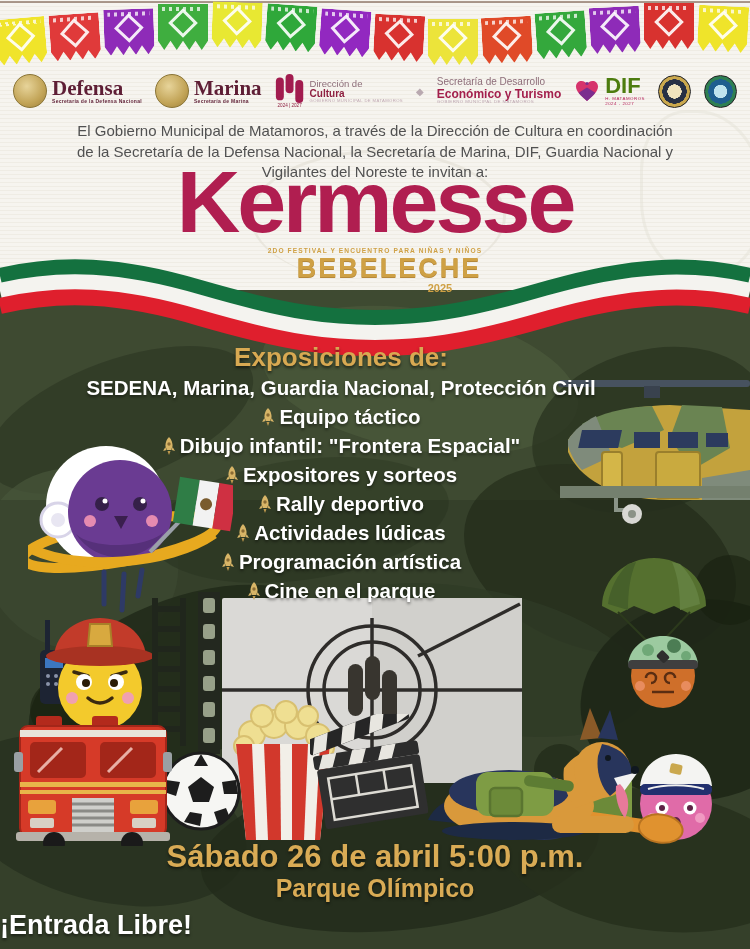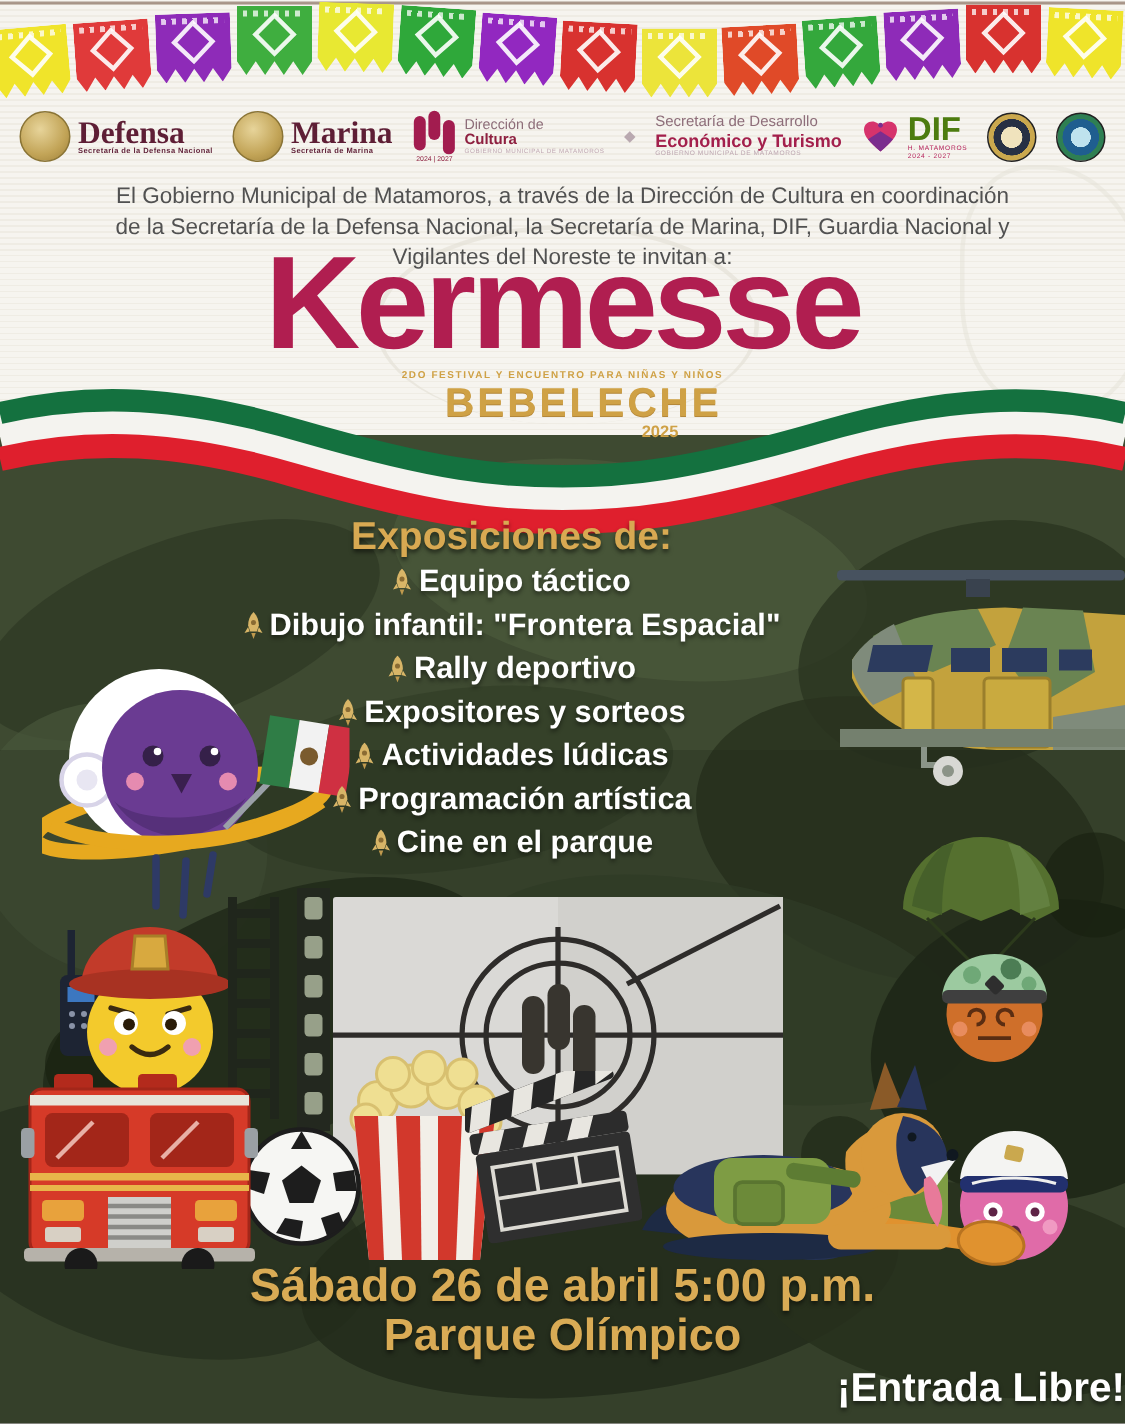--- a/index.html
+++ b/index.html
@@ -61,22 +61,22 @@
   
   .expo{position:absolute;left:0;top:342px;width:682px;text-align:center;z-index:4;}
   .expo-head{font-size:26px;font-weight:bold;color:#d8a952;text-shadow:0 2px 3px rgba(0,0,0,.55);}
   .expo-item{display:flex;justify-content:center;align-items:center;gap:4px;height:29px;
     font-size:20.5px;font-weight:bold;color:#fff;text-shadow:0 2px 3px rgba(0,0,0,.45);}
   .expo-item svg{flex:0 0 auto;}
   
   .foot-date{position:absolute;left:0;top:839px;width:750px;text-align:center;z-index:4;
     font-size:31px;font-weight:bold;color:#d9ab55;text-shadow:0 2px 3px rgba(0,0,0,.5);}
   .foot-venue{position:absolute;left:0;top:874px;width:750px;text-align:center;z-index:4;
-    font-size:30px;font-weight:bold;color:#d9ab55;text-shadow:0 2px 3px rgba(0,0,0,.5);}
-  .foot-adm{position:absolute;left:0;top:910px;width:750px;text-align:right;z-index:4;
+    font-size:25px;font-weight:bold;color:#d9ab55;text-shadow:0 2px 3px rgba(0,0,0,.5);}
+  .foot-adm{position:absolute;left:0;top:910px;width:750px;text-align:left;z-index:4;
     font-size:27px;font-weight:bold;color:#ffffff;text-shadow:0 2px 3px rgba(0,0,0,.5);}
   
   .ill{position:absolute;z-index:2;}
 </style>
 </head>
 <body>
 
 <div class="poster">
 
   <div class="paper"></div>
@@ -186,20 +186,23 @@
   <svg class="ribbon" width="750" height="110" viewBox="0 0 750 110">
     <path d="M0,20 C60,6 120,8 200,32 C290,58 330,62 375,62 C420,62 460,58 550,32 C630,9 690,6 750,20" fill="none" stroke="#14713f" stroke-width="16"></path>
     <path d="M0,35 C60,21 120,23 200,47 C290,73 330,77 375,77 C420,77 460,73 550,47 C630,24 690,21 750,35" fill="none" stroke="#f4f3ef" stroke-width="16"></path>
     <path d="M0,50 C60,36 120,38 200,62 C290,88 330,92 375,92 C420,92 460,88 550,62 C630,39 690,36 750,50" fill="none" stroke="#df1f2d" stroke-width="16"></path>
   </svg>
 
   <div class="expo">
     <div class="expo-head">Exposiciones de:</div>
     <div id="expo-list">
         <div class="expo-item">
+          <span>SEDENA, Marina, Guardia Nacional, Protección Civil</span>
+        </div>
+        <div class="expo-item">
           <svg width="14" height="18" viewBox="0 0 14 18">
     <path d="M7 0C9.6 2.6 10.6 6 10.6 9L9.2 13H4.8L3.4 9C3.4 6 4.4 2.6 7 0Z" fill="#d8b567"></path>
     <circle cx="7" cy="7" r="1.7" fill="#8a6b33"></circle>
     <path d="M3.4 10 L1 14 L4.4 13Z M10.6 10 L13 14 L9.6 13Z" fill="#d8b567"></path>
     <path d="M5.5 14 L7 18 L8.5 14Z" fill="#c09a4e"></path>
   </svg>
           <span>Equipo táctico</span>
         </div>
         <div class="expo-item">
           <svg width="14" height="18" viewBox="0 0 14 18">
@@ -210,30 +213,30 @@
   </svg>
           <span>Dibujo infantil: "Frontera Espacial"</span>
         </div>
         <div class="expo-item">
           <svg width="14" height="18" viewBox="0 0 14 18">
     <path d="M7 0C9.6 2.6 10.6 6 10.6 9L9.2 13H4.8L3.4 9C3.4 6 4.4 2.6 7 0Z" fill="#d8b567"></path>
     <circle cx="7" cy="7" r="1.7" fill="#8a6b33"></circle>
     <path d="M3.4 10 L1 14 L4.4 13Z M10.6 10 L13 14 L9.6 13Z" fill="#d8b567"></path>
     <path d="M5.5 14 L7 18 L8.5 14Z" fill="#c09a4e"></path>
   </svg>
+          <span>Expositores y sorteos</span>
+        </div>
+        <div class="expo-item">
+          <svg width="14" height="18" viewBox="0 0 14 18">
+    <path d="M7 0C9.6 2.6 10.6 6 10.6 9L9.2 13H4.8L3.4 9C3.4 6 4.4 2.6 7 0Z" fill="#d8b567"></path>
+    <circle cx="7" cy="7" r="1.7" fill="#8a6b33"></circle>
+    <path d="M3.4 10 L1 14 L4.4 13Z M10.6 10 L13 14 L9.6 13Z" fill="#d8b567"></path>
+    <path d="M5.5 14 L7 18 L8.5 14Z" fill="#c09a4e"></path>
+  </svg>
           <span>Rally deportivo</span>
-        </div>
-        <div class="expo-item">
-          <svg width="14" height="18" viewBox="0 0 14 18">
-    <path d="M7 0C9.6 2.6 10.6 6 10.6 9L9.2 13H4.8L3.4 9C3.4 6 4.4 2.6 7 0Z" fill="#d8b567"></path>
-    <circle cx="7" cy="7" r="1.7" fill="#8a6b33"></circle>
-    <path d="M3.4 10 L1 14 L4.4 13Z M10.6 10 L13 14 L9.6 13Z" fill="#d8b567"></path>
-    <path d="M5.5 14 L7 18 L8.5 14Z" fill="#c09a4e"></path>
-  </svg>
-          <span>Expositores y sorteos</span>
         </div>
         <div class="expo-item">
           <svg width="14" height="18" viewBox="0 0 14 18">
     <path d="M7 0C9.6 2.6 10.6 6 10.6 9L9.2 13H4.8L3.4 9C3.4 6 4.4 2.6 7 0Z" fill="#d8b567"></path>
     <circle cx="7" cy="7" r="1.7" fill="#8a6b33"></circle>
     <path d="M3.4 10 L1 14 L4.4 13Z M10.6 10 L13 14 L9.6 13Z" fill="#d8b567"></path>
     <path d="M5.5 14 L7 18 L8.5 14Z" fill="#c09a4e"></path>
   </svg>
           <span>Actividades lúdicas</span>
         </div>

